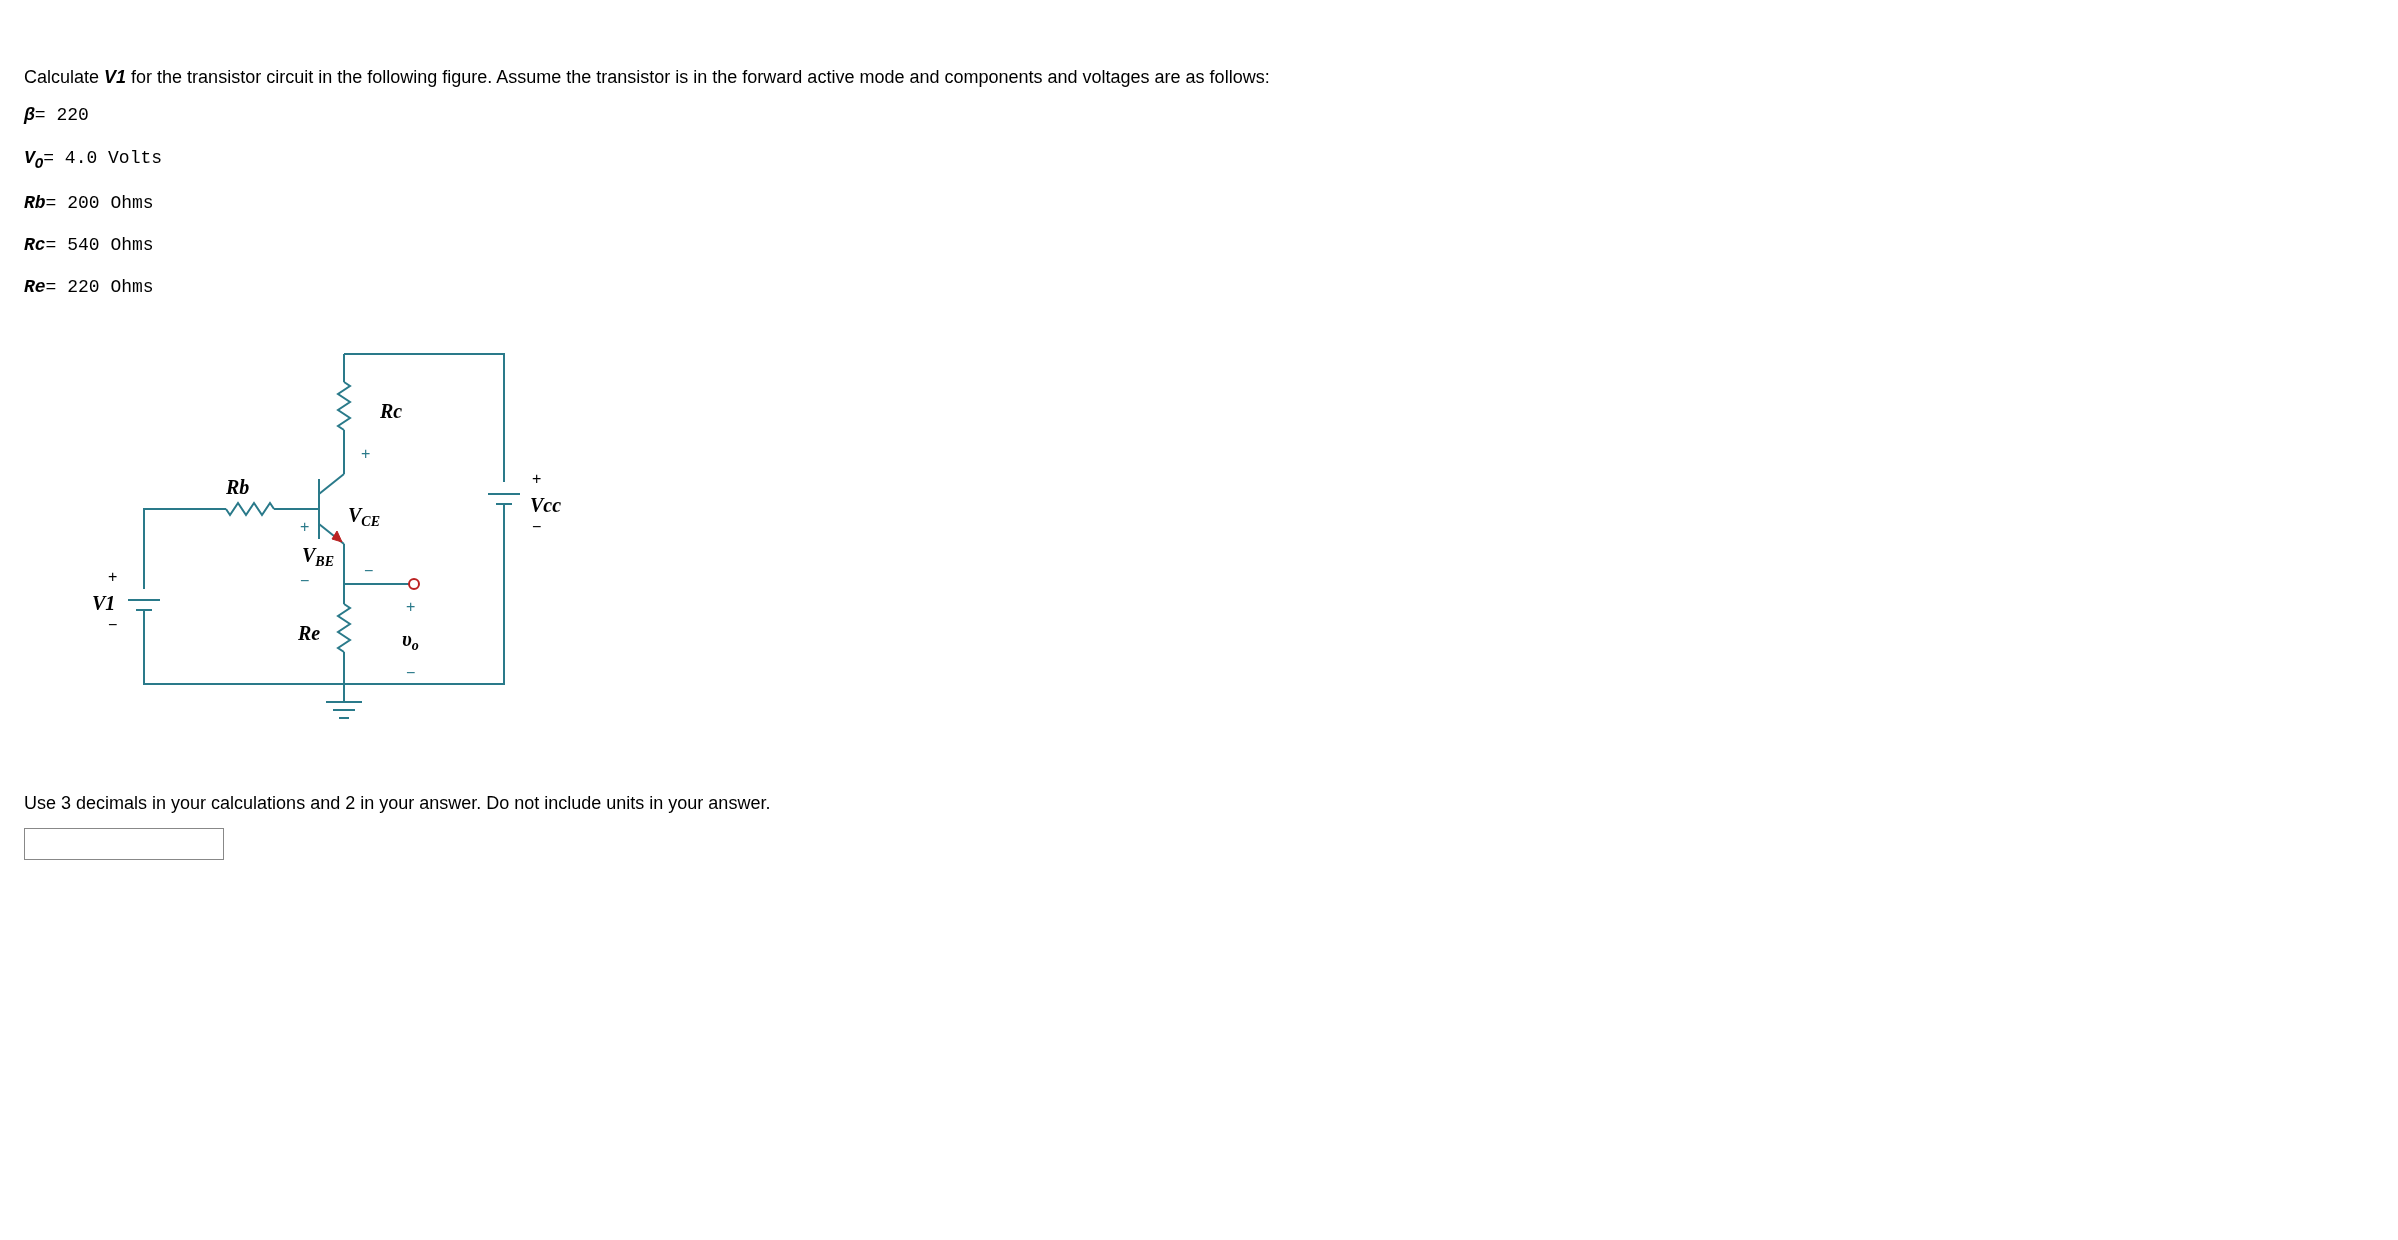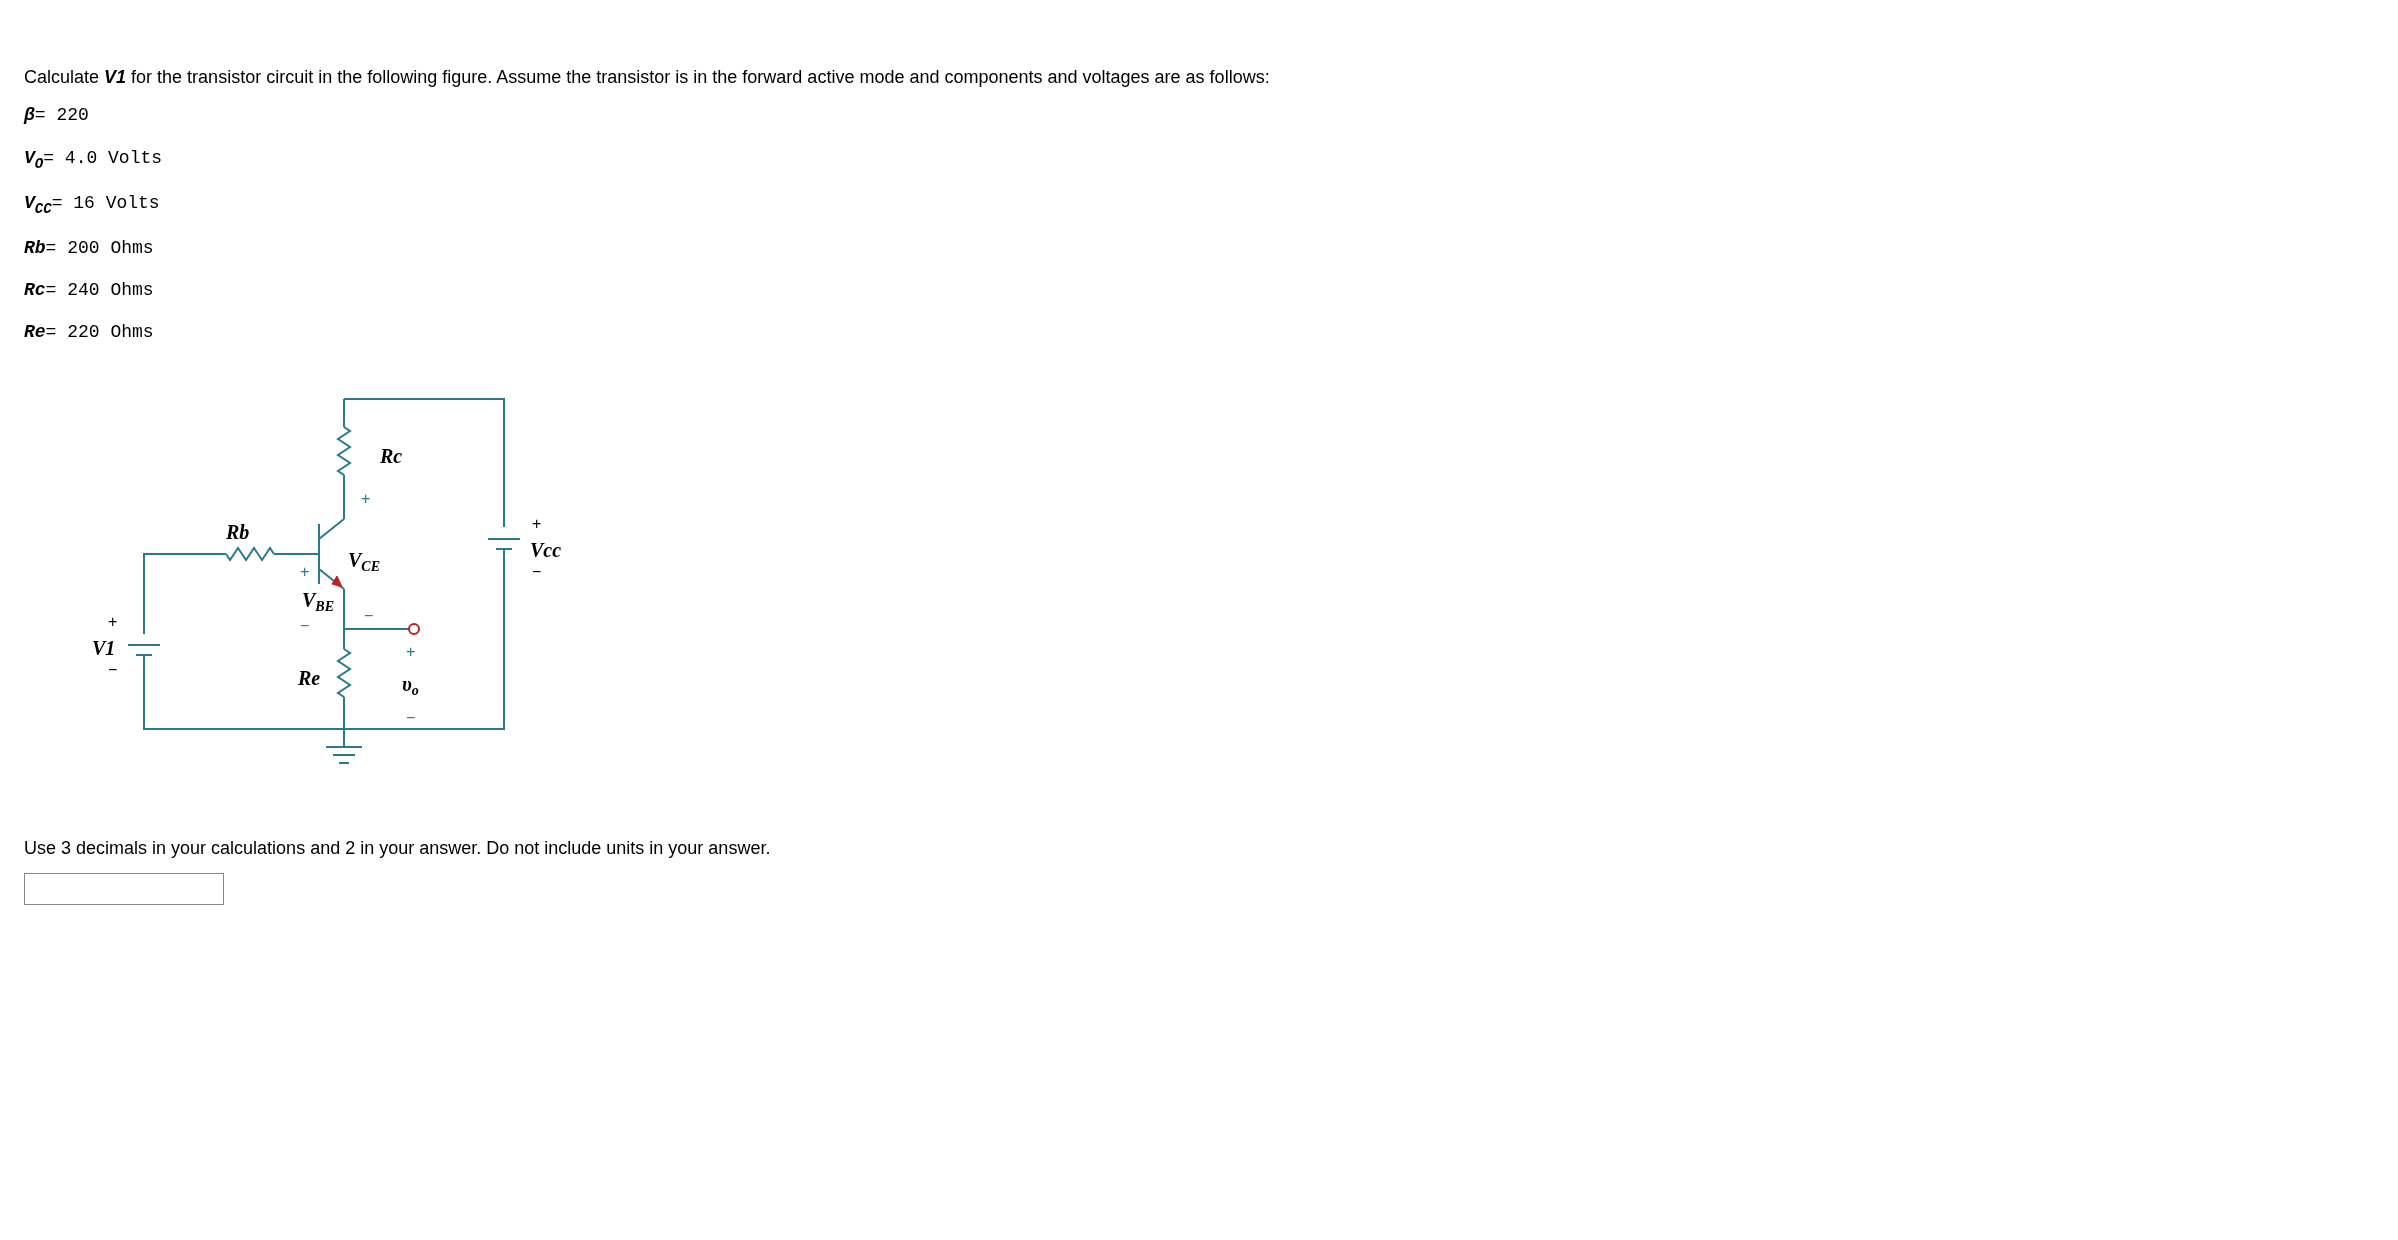--- a/index.html
+++ b/index.html
@@ -81,30 +81,27 @@
   <div class="param-line">
     <span class="bold-ital">β</span><span>= 220</span>
   </div>
 
   <div class="param-line">
     <span class="bold-ital">V</span><span class="bold-ital sub">O</span><span>= 4.0 Volts</span>
   </div>
 
 
 
-  <div class="param-line">
-    <span class="bold-ital">V</span><span class="bold-ital sub">CC</span><span>= 16 Volts</span>
-  </div>
 
   <div class="param-line">
     <span class="bold-ital">Rb</span><span>= 200 Ohms</span>
   </div>
 
   <div class="param-line">
-    <span class="bold-ital">Rc</span><span>= 240 Ohms</span>
+    <span class="bold-ital">Rc</span><span>= 540 Ohms</span>
   </div>
 
   <div class="param-line">
     <span class="bold-ital">Re</span><span>= 220 Ohms</span>
   </div>
 </div>
 
 <div class="diagram-area">
   <svg width="540" height="420" viewBox="0 0 540 420">
 

